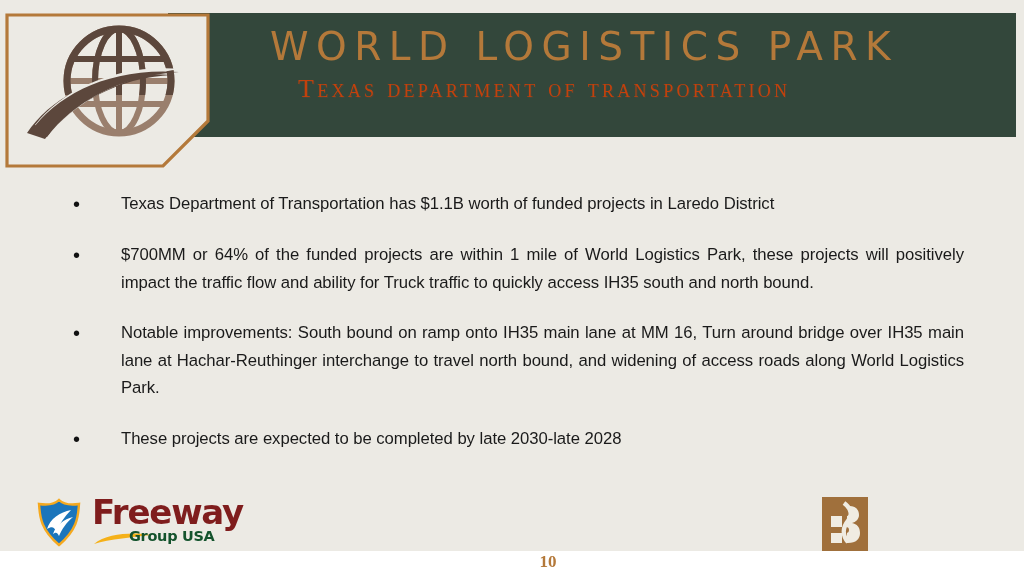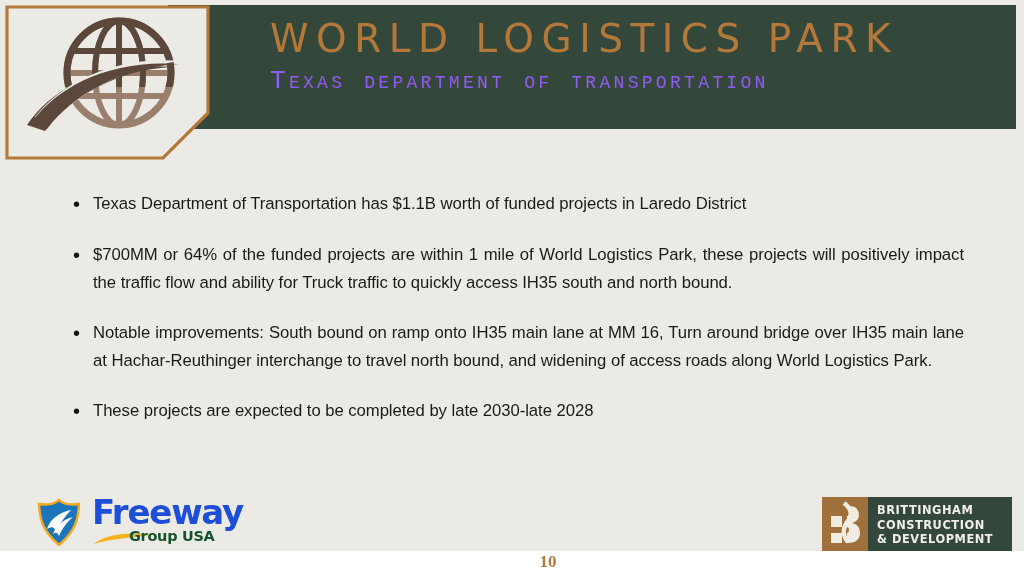--- a/index.html
+++ b/index.html
@@ -10,47 +10,48 @@
     overflow:hidden;
     position:relative;
   }
   .slide{
     position:absolute;left:0;top:0;width:1024px;height:551px;
     background:#eceae4;
     overflow:hidden;
   }
 
   
-  .header{position:absolute;left:0;top:0;width:848px;height:160px;}
+  .header{position:absolute;left:0;top:8px;width:848px;height:160px;}
   .green-bar{
     position:absolute;left:168px;top:5px;width:848px;height:124px;
     background:#33473b;
   }
   .title-block{
     position:absolute;left:270px;top:14px;width:750px;
   }
   .main-title{
     color:#b4793a;
     font-size:39px;
     letter-spacing:7.5px;
     font-weight:400;
     line-height:50px;
     white-space:nowrap;
     font-family:"DejaVu Sans",sans-serif;
   }
   .sub-title{
-    color:#8b5cf6;
+    color:#c2410c;
     font-size:26px;
     letter-spacing:3.3px;
     font-weight:400;
     line-height:34px;
     white-space:nowrap;
     font-variant:small-caps;
-    font-family:Liberation Mono, monospace;
+    font-family:Liberation Serif, serif;
     text-shadow:1px 1px 0 rgba(90,70,55,.45);
+    margin-left:28px;
   }
   .logo-box{
     position:absolute;left:5px;top:5px;width:205px;height:155px;
   }
   .logo-box svg{display:block;}
 
   
   .body{
     position:absolute;left:64px;top:190px;width:900px;
   }
@@ -70,20 +71,21 @@
     padding-left:9px;
     box-sizing:border-box;
   }
   .bullet-text{
     flex:1 1 auto;
     font-size:16.7px;
     line-height:27.5px;
     color:#1a1a1a;
     text-align:justify;
     letter-spacing:-0.05px;
+    margin-left:28px;
   }
   .bullet-text.nojust{text-align:left;}
 
   
   .footnote{
     position:absolute;left:0;top:518px;width:1024px;
     text-align:center;
     font-size:11.5px;
     color:#3a3a3a;
     letter-spacing:.1px;
@@ -98,21 +100,21 @@
     padding-left:36px;
   }
 
   
   .freeway{
     position:absolute;left:34px;top:496px;width:190px;height:54px;
   }
   .freeway .shield{position:absolute;left:0;top:2px;}
   .freeway .word{
     position:absolute;left:58px;top:-4px;
-    color:#1d4ed8;
+    color:#7f1d1d;
     font-size:34px;
     font-weight:bold;
     font-family:"DejaVu Sans",sans-serif;
     letter-spacing:-1.2px;
   }
   .freeway .sub{
     position:absolute;left:95px;top:32px;
     color:#14532d;
     font-size:14.5px;
     font-weight:bold;
@@ -228,22 +230,17 @@
 
   <div class="britt">
     <div class="britt-mark">
       <svg width="46" height="54" viewBox="0 0 46 54">
         <path d="M9,9 H27 C34,9 37,13 37,18 C37,22 34,25 30,26 C35,27 38,30 38,36 C38,42 34,46 26,46 H9 V36 H24 C26,36 27,35 27,33 C27,31 26,30 24,30 H9 Z" fill="#f0ece2"></path>
         <path d="M9,9 H24 C27,9 28,11 28,14 C28,17 27,19 24,19 H9 Z" fill="#a0703c"></path>
         <path d="M20,7 L25,7 L25,48 L20,48 Z" fill="#a0703c"></path>
         <path d="M22,6 C29,11 31,18 26,24 C21,30 20,38 26,45" fill="none" stroke="#f0ece2" stroke-width="4.5"></path>
       </svg>
     </div>
-    <div class="britt-text">
-      <div>BRITTINGHAM</div>
-      <div>CONSTRUCTION</div>
-      <div>&amp; DEVELOPMENT</div>
-    </div>
   </div>
 
 </div>
 
 <div class="pagenum">10</div>
 
 </body></html>

